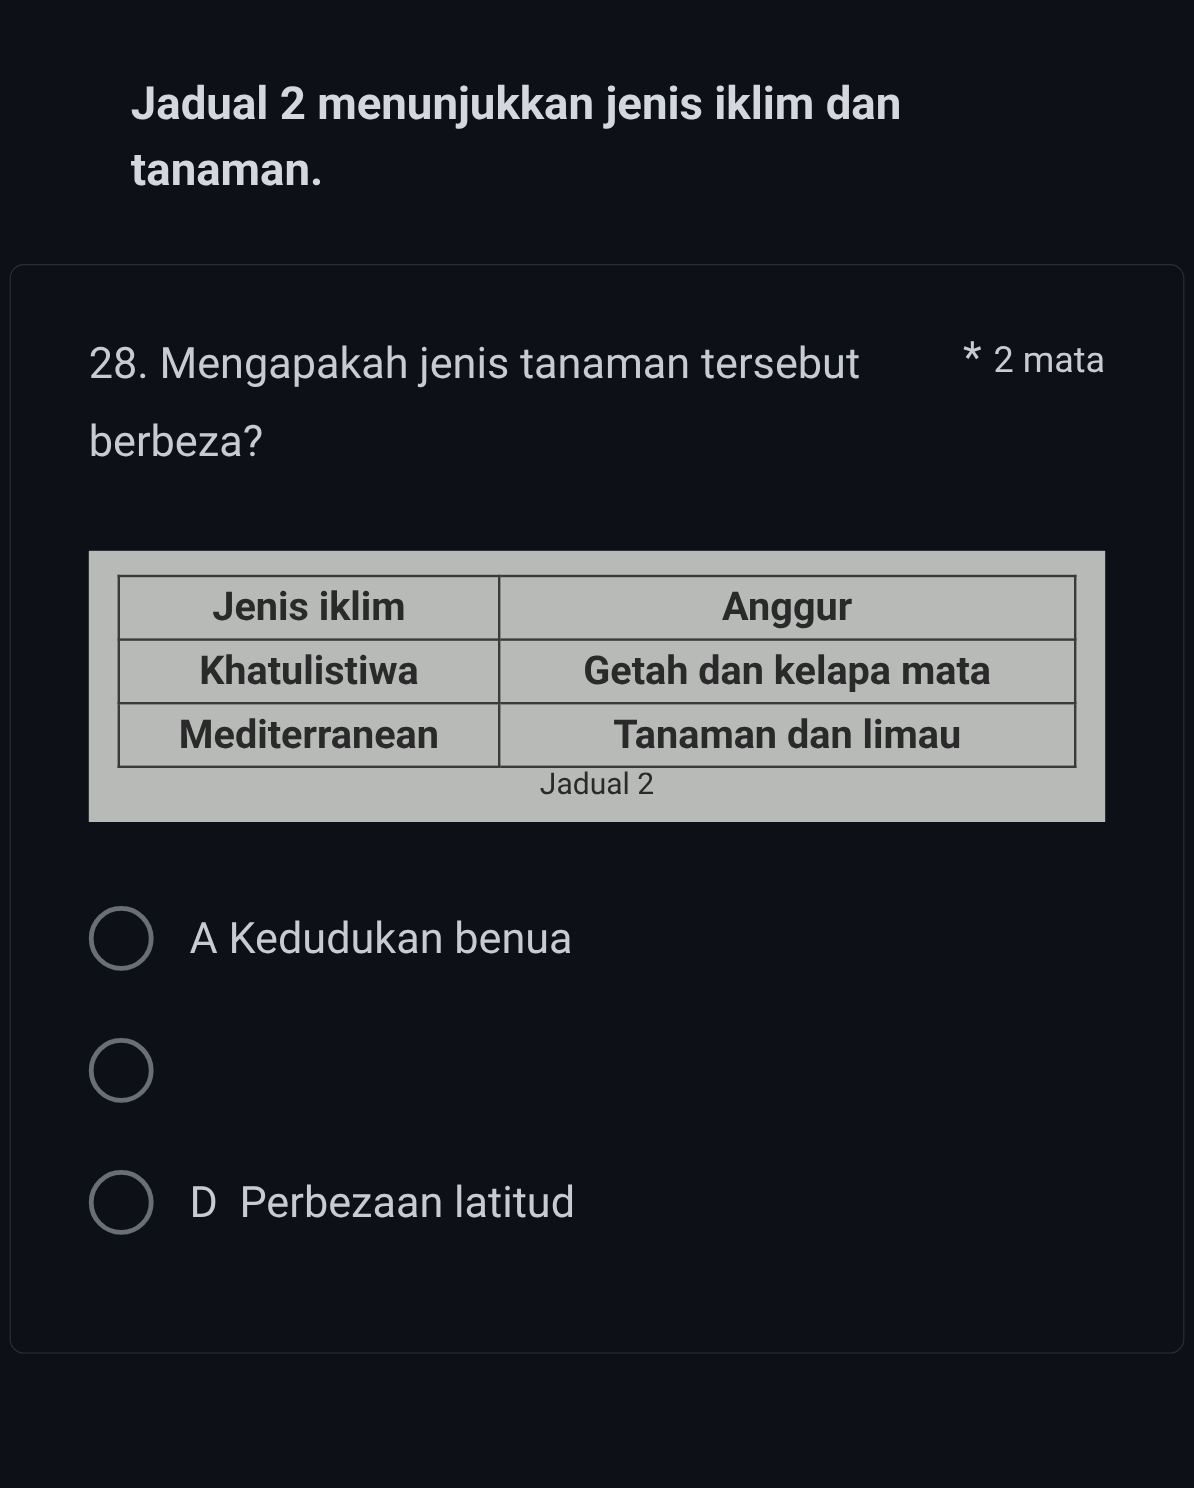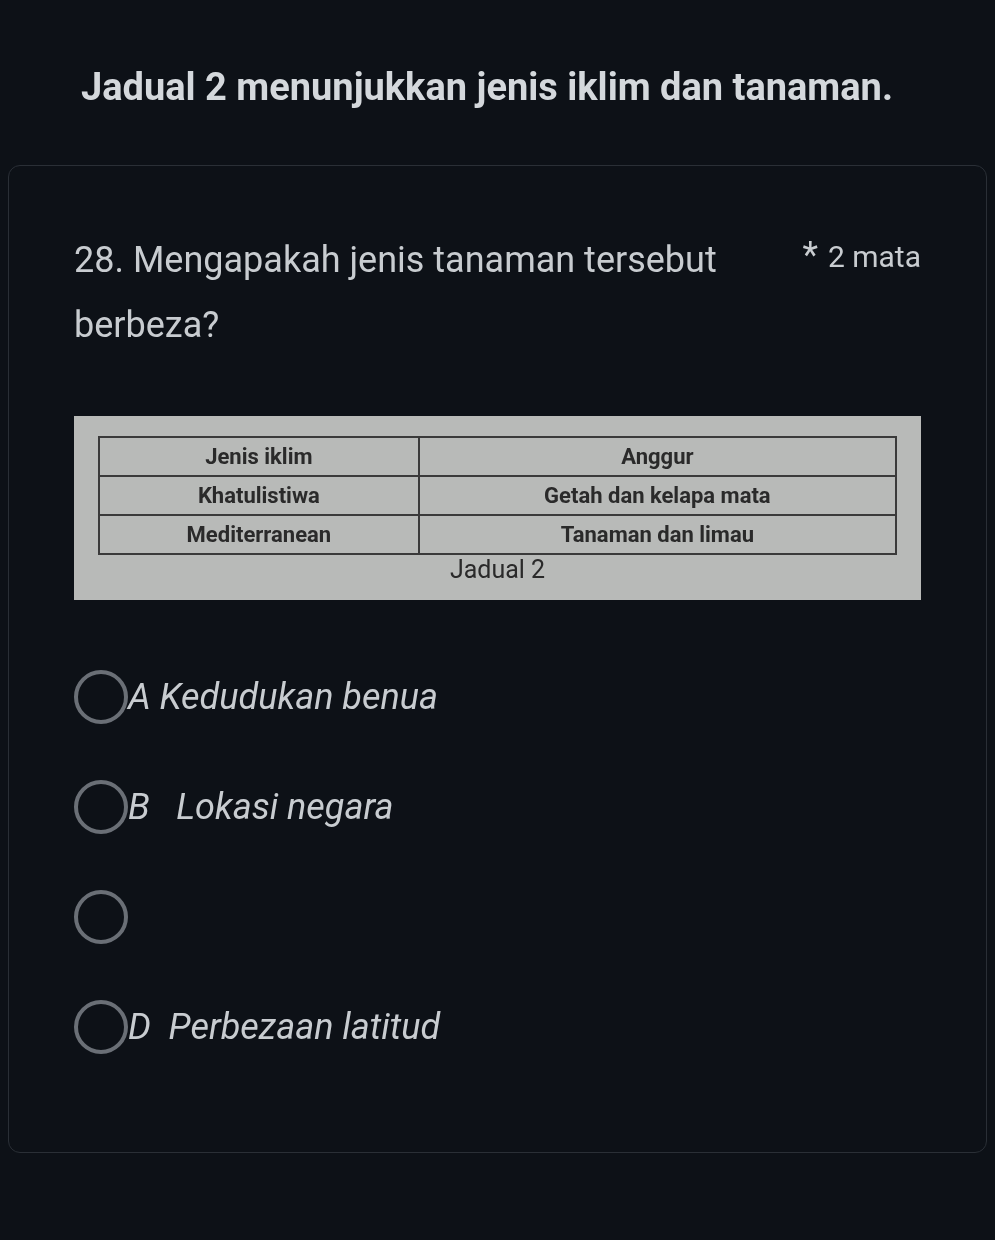--- a/index.html
+++ b/index.html
@@ -9,42 +9,41 @@
     }
     body {
       width: 995px;
       height: 1240px;
       background-color: #0d1117;
       font-family: 'Roboto', Arial, sans-serif;
       color: #c8ccd0;
       overflow: hidden;
     }
     .header-section {
-      padding: 60px 75px 50px 81px;
+      padding: 60px 75px 50px 109px;
     }
     .header-title {
       font-size: 38px;
       font-weight: 700;
       line-height: 1.45;
       color: #d4d8dc;
     }
     .question-card {
       margin: 0 8px 0 8px;
       border: 1px solid #2a2f36;
       border-top: 1px solid #2a2f36;
       border-radius: 12px;
       padding: 50px 65px 70px 65px;
       background-color: #0d1117;
     }
     .question-header {
       display: flex;
       justify-content: space-between;
       align-items: flex-start;
       gap: 24px;
-      margin-top: 12px;
     }
     .question-text {
       font-size: 36px;
       font-weight: 400;
       line-height: 1.8;
       color: #c8ccd0;
       flex: 1;
     }
     .required-points {
       font-size: 30px;
@@ -69,44 +68,44 @@
       width: 100%;
       border-collapse: collapse;
       background-color: #b8bab8;
     }
     .data-table th,
     .data-table td {
       border: 2px solid #3a3a3a;
       padding: 6px 10px;
       text-align: center;
       color: #2a2a2a;
-      font-size: 22px;
+      font-size: 33px;
       background-color: #b8bab8;
     }
     .data-table th {
       font-weight: 700;
     }
     .data-table td {
       font-weight: 700;
     }
     .table-caption {
       text-align: center;
       color: #2a2a2a;
       font-size: 25px;
       padding-bottom: 4px;
     }
     .options-container {
       margin-top: 42px;
     }
     .option-row {
       display: flex;
       align-items: center;
+      gap: 30px;
       padding: 28px 0;
       cursor: pointer;
-      font-style: italic;
     }
     .radio-circle {
       width: 54px;
       height: 54px;
       border: 4px solid #6a6f76;
       border-radius: 50%;
       flex-shrink: 0;
     }
     .option-label {
       font-size: 36px;
@@ -153,23 +152,19 @@
     <div class="table-caption">Jadual 2</div>
   </div>
 
   <div class="options-container">
     <div class="option-row">
       <div class="radio-circle"></div>
       <div class="option-label">A Kedudukan benua</div>
     </div>
     <div class="option-row">
       <div class="radio-circle"></div>
-      <div class="option-label">B   Lokasi negara</div>
-    </div>
-    <div class="option-row">
-      <div class="radio-circle"></div>
     </div>
     <div class="option-row">
       <div class="radio-circle"></div>
       <div class="option-label">D  Perbezaan latitud</div>
     </div>
   </div>
 </div>
 
 </body></html>

